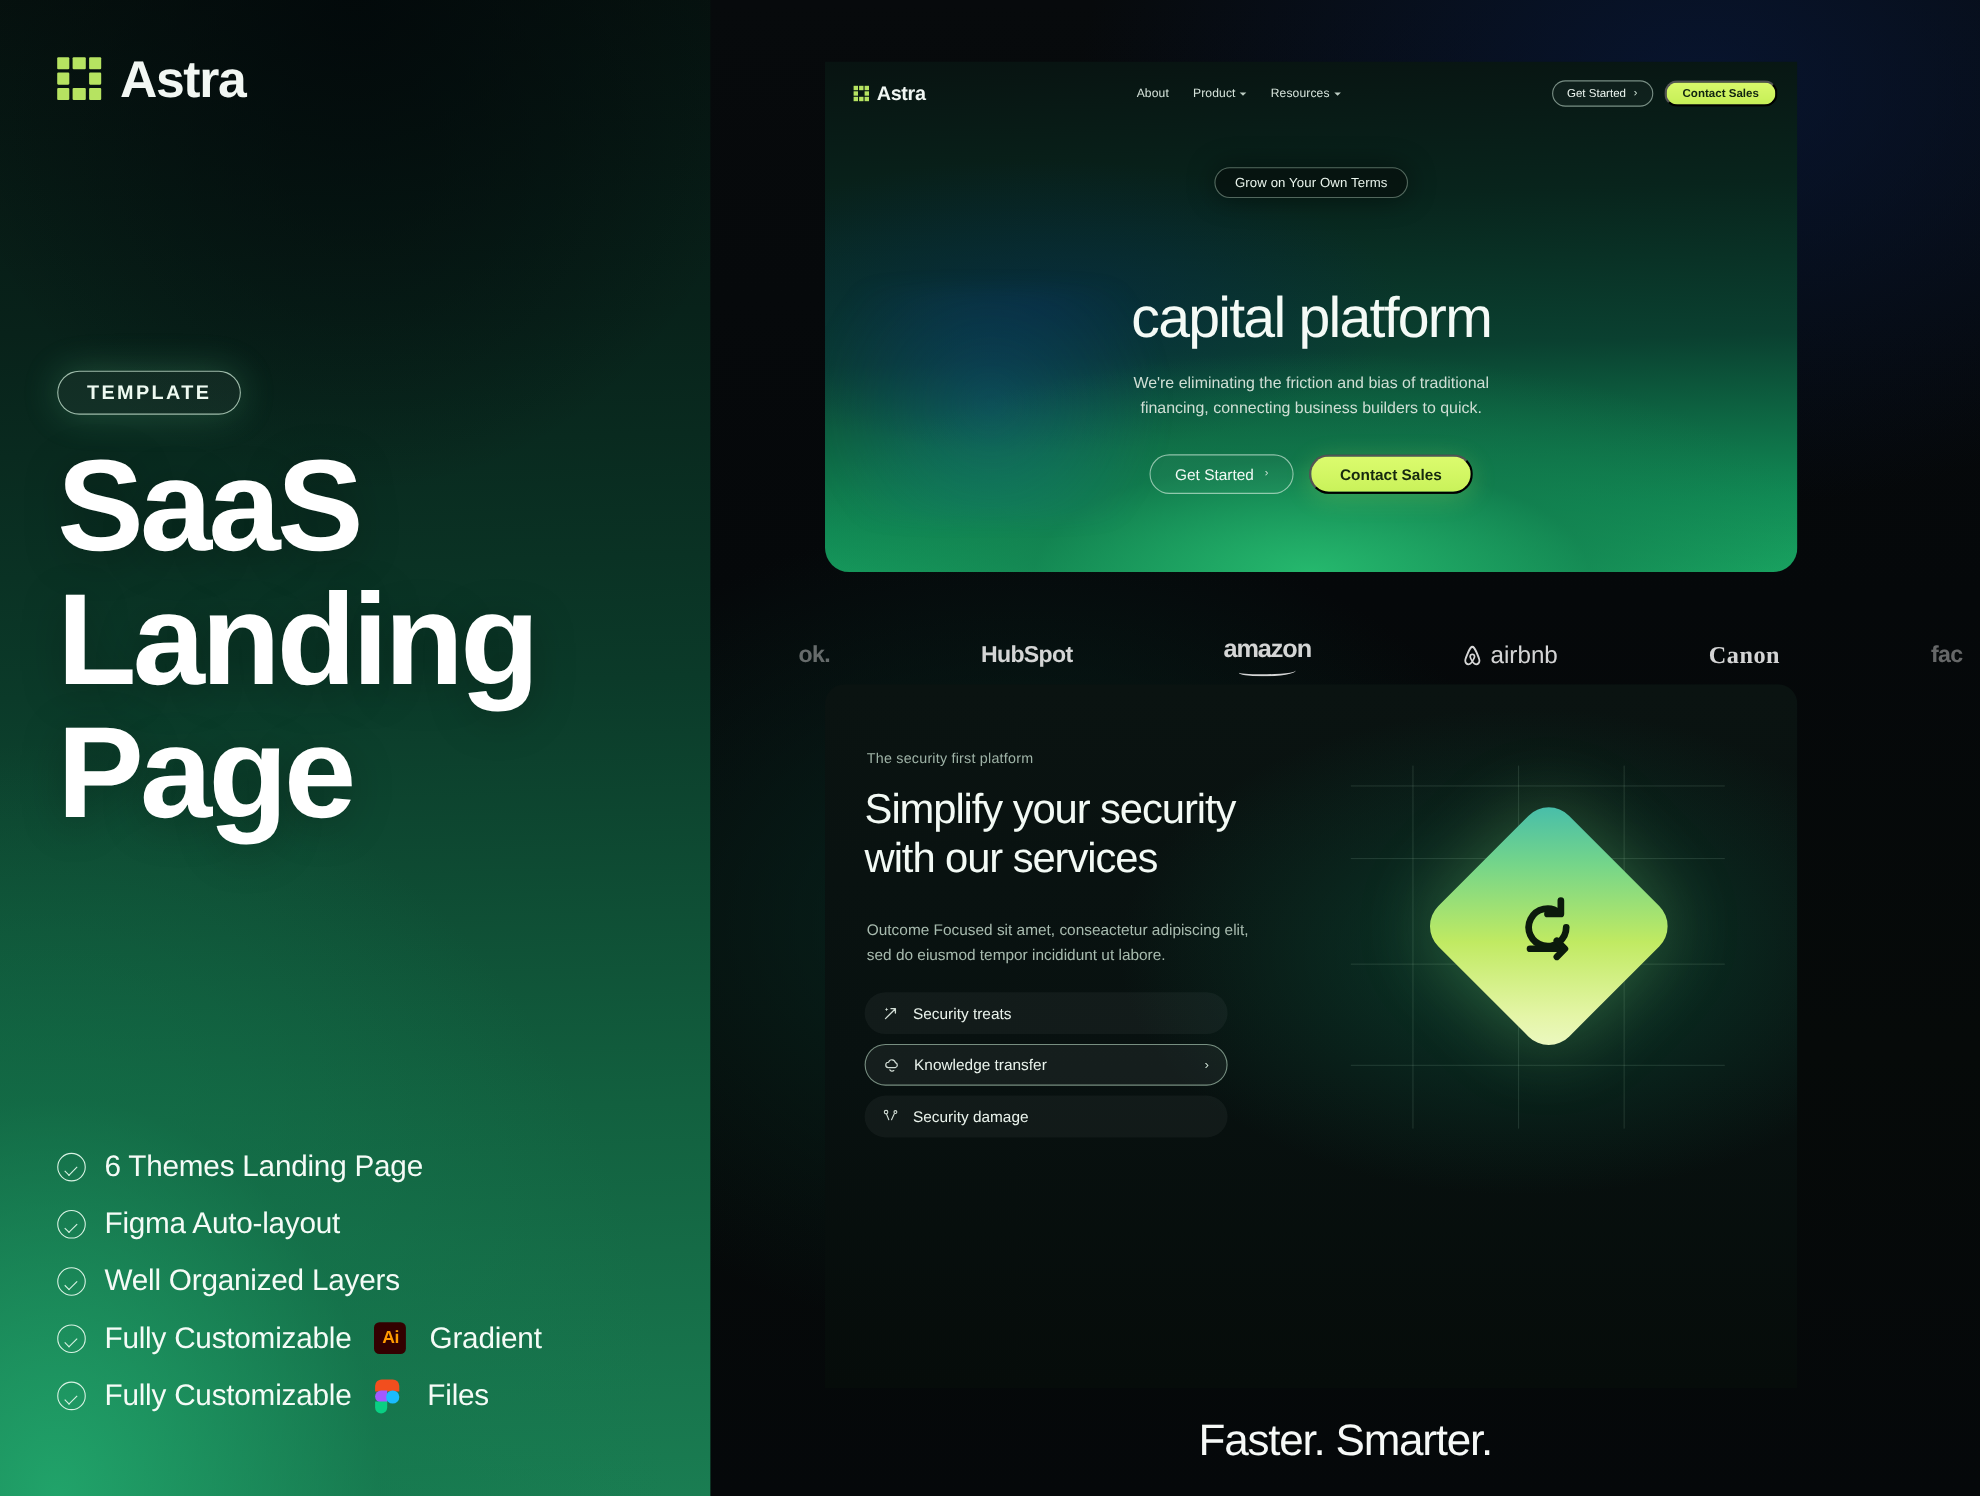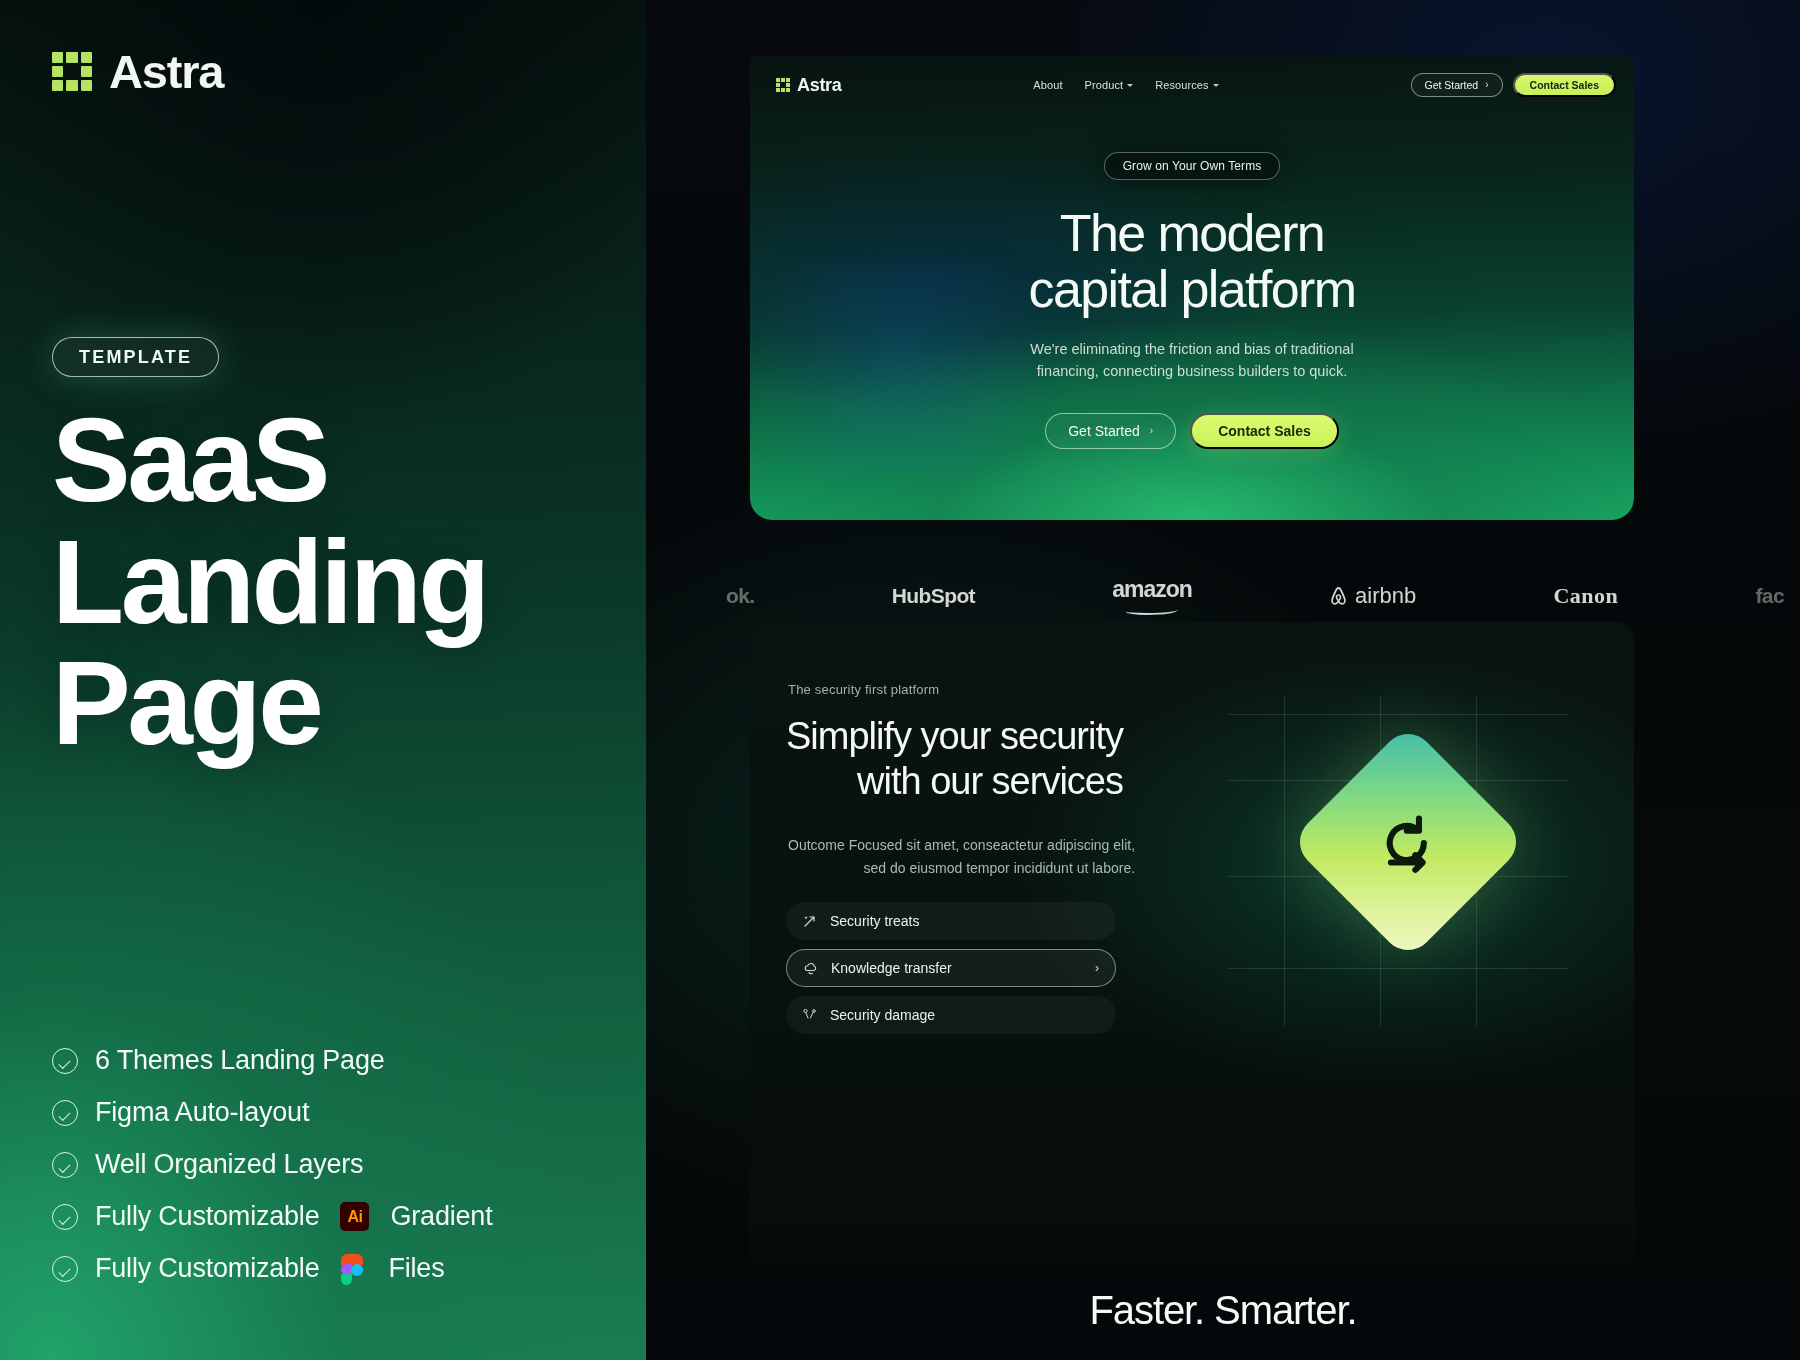--- a/index.html
+++ b/index.html
@@ -157,21 +157,20 @@
   .abnb-glyph { width:19px; height:21px; }
 
   
   .sec-panel {
     position:absolute; left:104px; top:622px; width:884px; height:640px;
     border-radius:18px 18px 0 0;
     background:
       radial-gradient(58% 48% at 72% 38%, rgba(12,72,52,.7) 0%, rgba(5,16,13,0) 72%),
       linear-gradient(180deg,#0a1311 0%,#081110 55%,#060c0a 100%);
     overflow:hidden;
-    text-align:right;
   }
   .sec-eyebrow { position:absolute; left:38px; top:60px; font-size:13px; color:#9fb3a7; letter-spacing:.2px; }
   .sec-h2 { position:absolute; left:36px; top:92px; font-size:38px; line-height:1.18; font-weight:400; letter-spacing:-1px; color:#f3faf5; }
   .sec-body { position:absolute; left:38px; top:212px; font-size:14px; line-height:1.62; color:#a8bbaf; }
   .sec-list { position:absolute; left:36px; top:280px; width:330px; display:flex; flex-direction:column; gap:9px; }
   .sec-item {
     height:38px; border-radius:999px; display:flex; align-items:center; gap:12px;
     padding:0 16px; background:rgba(255,255,255,.045); font-size:14px; color:#eaf3ec;
   }
   .sec-item.active { border:1px solid rgba(200,235,212,.55); background:rgba(255,255,255,.055); }
@@ -299,21 +298,21 @@
             <span>Get Started</span>
             <span class="chev-r">›</span>
           </button>
           <button class="btn-lime-sm">Contact Sales</button>
         </div>
       </nav>
 
       <div class="hero-inner">
         <div class="hero-pill">Grow on Your Own Terms</div>
         <h2 class="hero-h1">
-          <span>The modern</span><br>
+          <br>
           <span>capital platform</span>
         </h2>
         <p class="hero-sub">
           <span>We're eliminating the friction and bias of traditional</span><br>
           <span>financing, connecting business builders to quick.</span>
         </p>
         <div class="hero-ctas">
           <button class="btn-ghost">
             <span>Get Started</span>
             <span class="chev-r">›</span>

